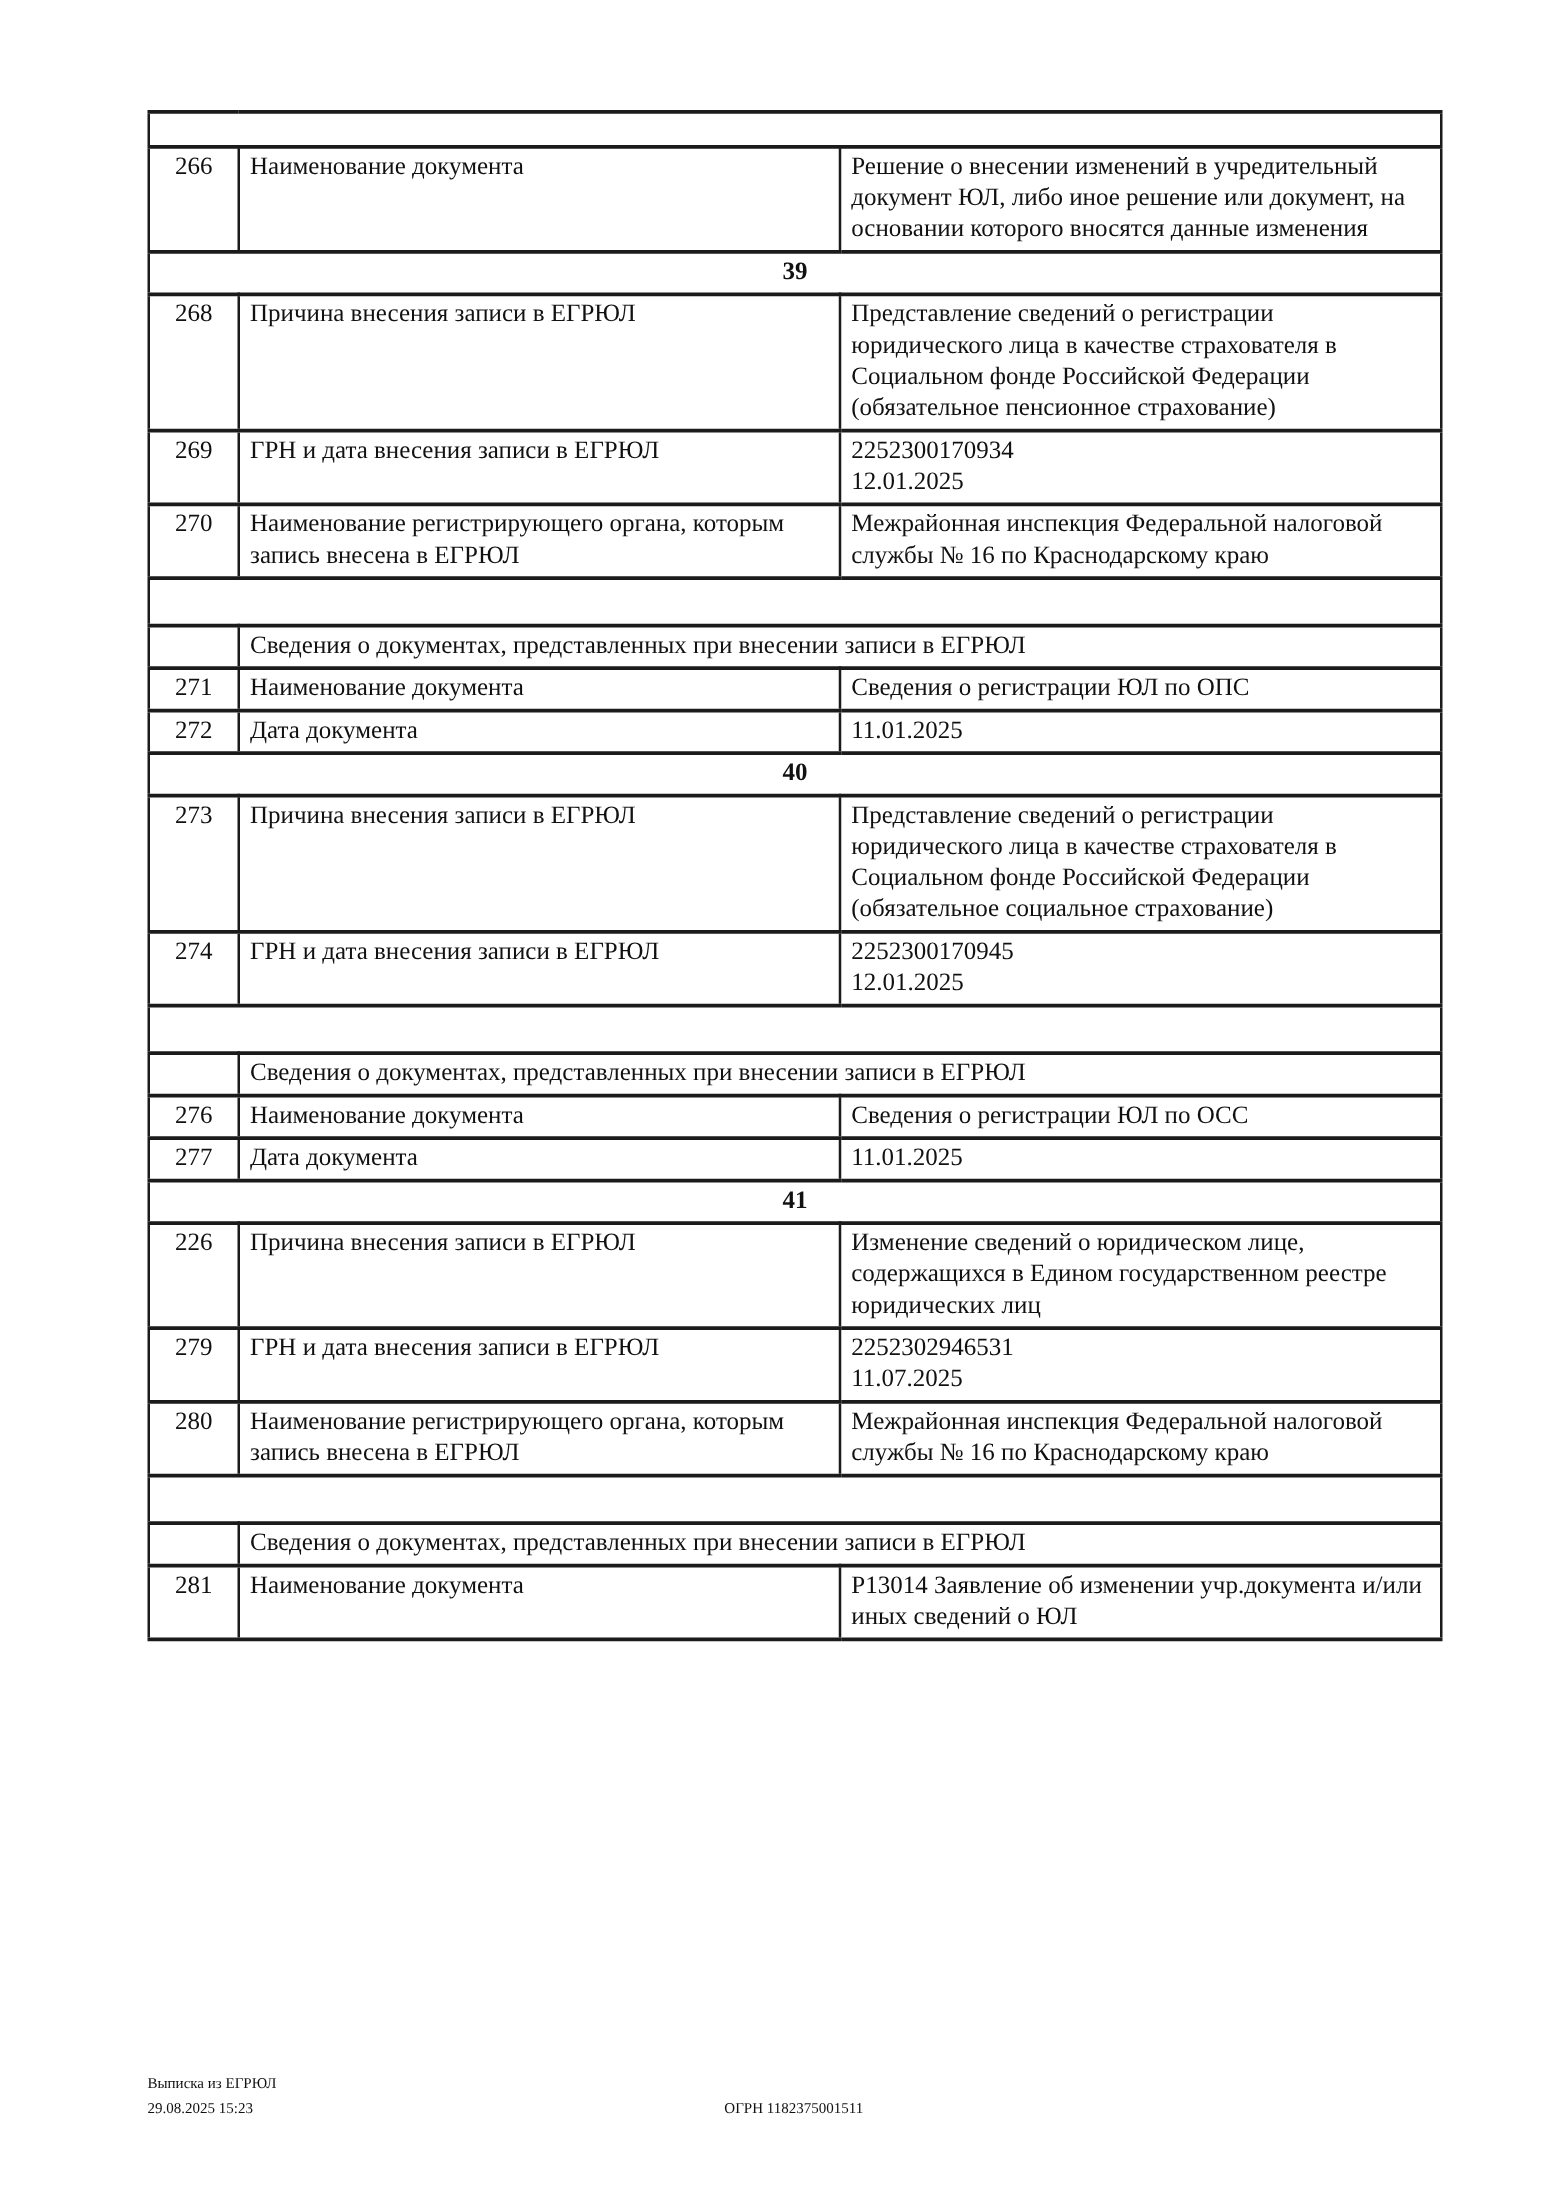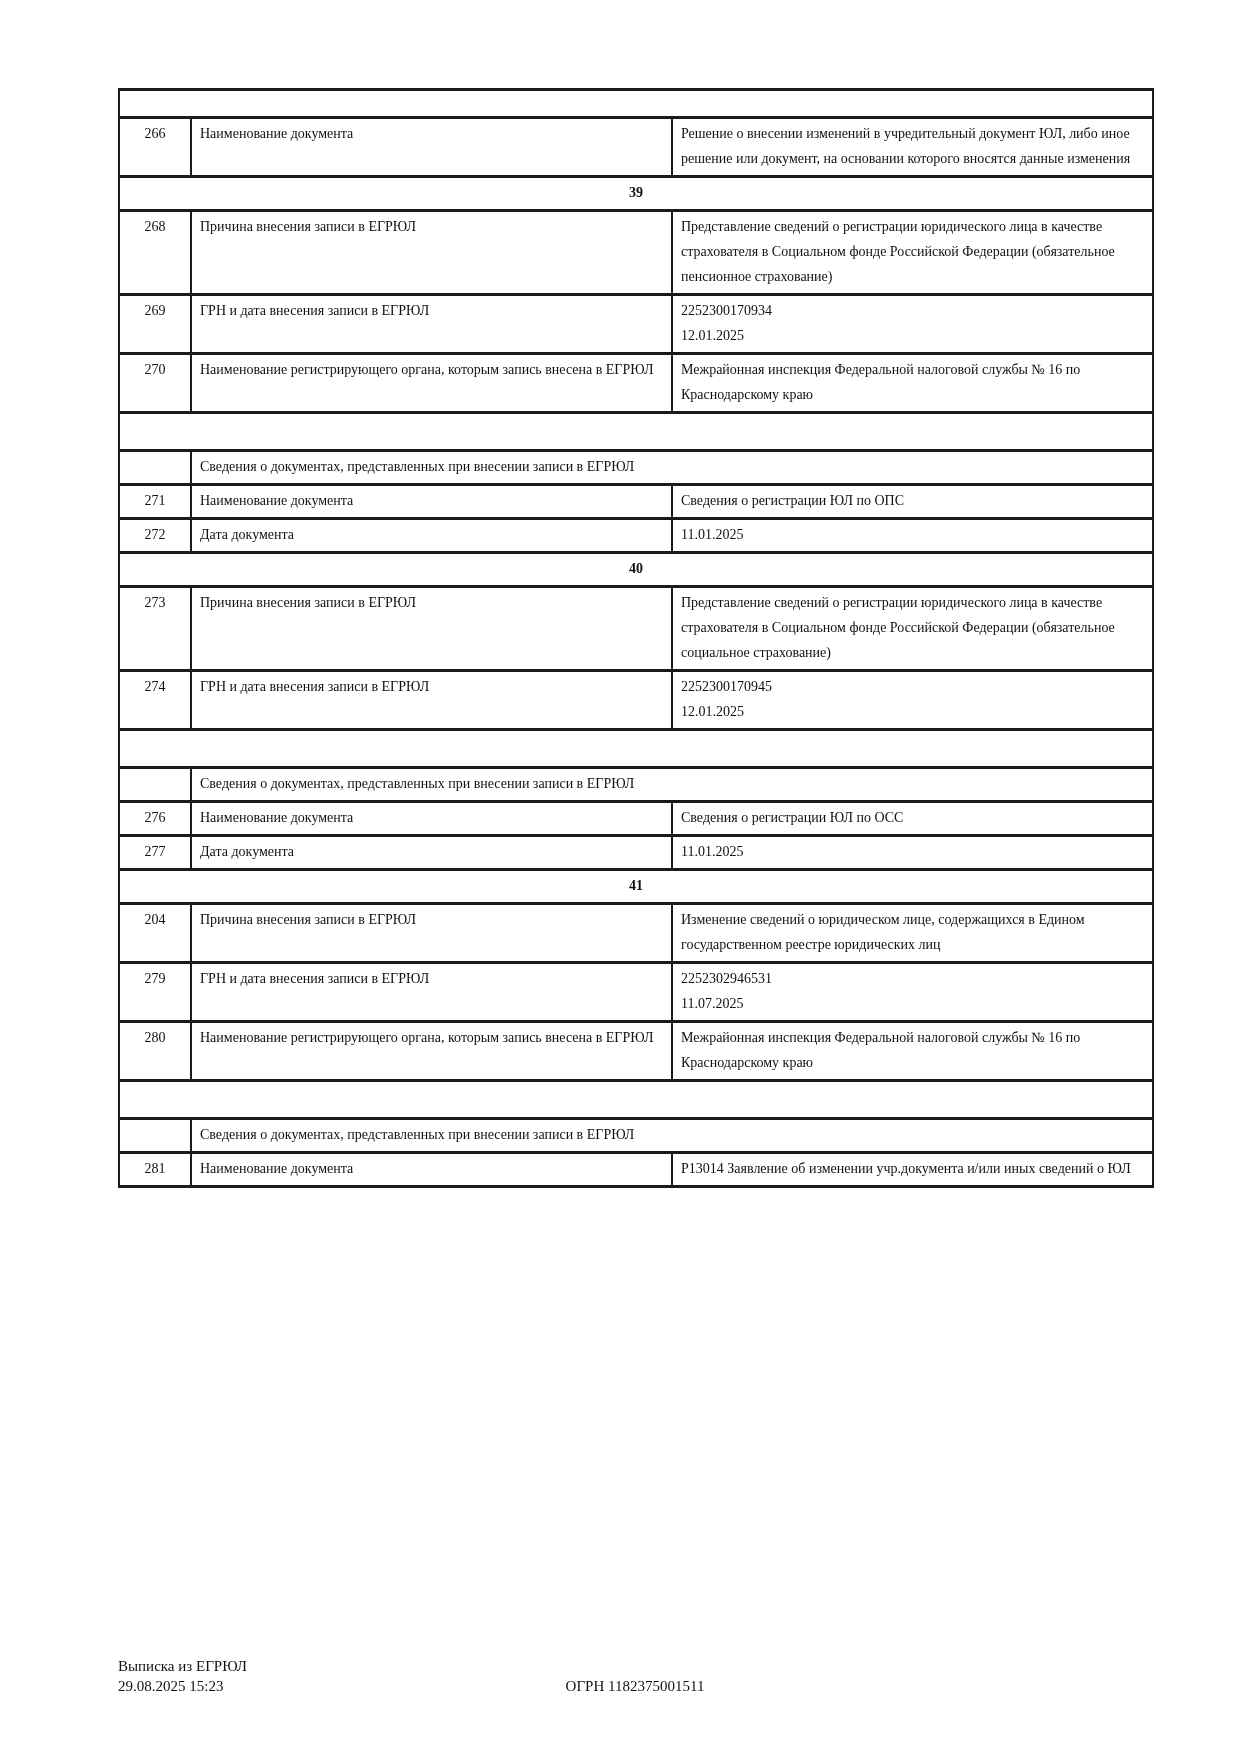--- a/index.html
+++ b/index.html
@@ -14,21 +14,21 @@
     color: #111111;
   }
   .sheet { position: absolute; inset: 0; background: #ffffff; }
 
   table.egrul {
     position: absolute;
     left: 118px; top: 88px;
     width: 1034px;
     border-collapse: collapse;
     table-layout: fixed;
-    font-size: 14px;
+    font-size: 20px;
     line-height: 25px;
   }
   table.egrul td {
     border: 2px solid #1b1b1b;
     border-top-width: 3px;
     border-bottom-width: 3px;
     vertical-align: top;
     padding: 2px 8px 4px 8px;
     overflow: hidden;
   }
@@ -44,21 +44,21 @@
     font-weight: bold;
     padding-top: 2px; padding-bottom: 4px; font-family: Liberation Serif, serif;
   }
   tr.subheader td.num { }
   td.subtext { }
 
   .footer {
     position: absolute;
     left: 118px; top: 1656px;
     width: 1034px;
-    font-size: 15px;
+    font-size: 12px;
     line-height: 20px;
     display: grid;
     grid-template-columns: 1fr auto 1fr;
     align-items: end;
   }
   .footer .left   { text-align: left; }
   .footer .center { text-align: center; padding-bottom: 0px; font-family: Liberation Serif, serif; }
   .footer .right  { text-align: right;  padding-bottom: 0px; }
 </style>
 </head>
@@ -145,21 +145,21 @@
         </tr>
         <tr>
           <td class="num">277</td>
           <td>Дата документа</td>
           <td class="value">11.01.2025</td>
         </tr>
         <tr class="section">
           <td colspan="3">41</td>
         </tr>
         <tr>
-          <td class="num">204</td>
+          <td class="num">226</td>
           <td>Причина внесения записи в ЕГРЮЛ</td>
           <td class="value">Изменение сведений о юридическом лице, содержащихся в Едином государственном реестре юридических лиц</td>
         </tr>
         <tr>
           <td class="num">279</td>
           <td>ГРН и дата внесения записи в ЕГРЮЛ</td>
           <td class="value">2252302946531
 11.07.2025</td>
         </tr>
         <tr>

